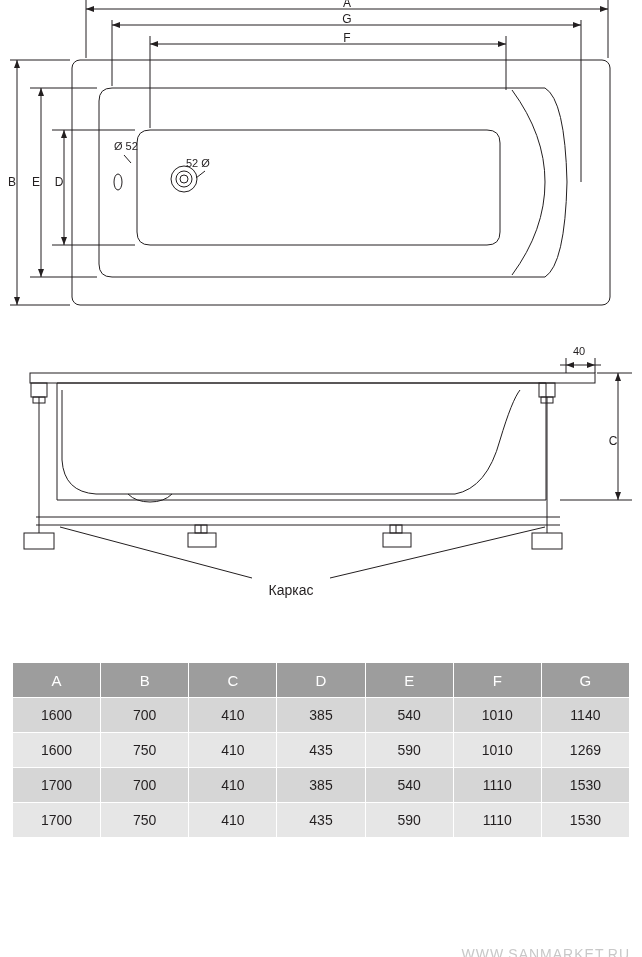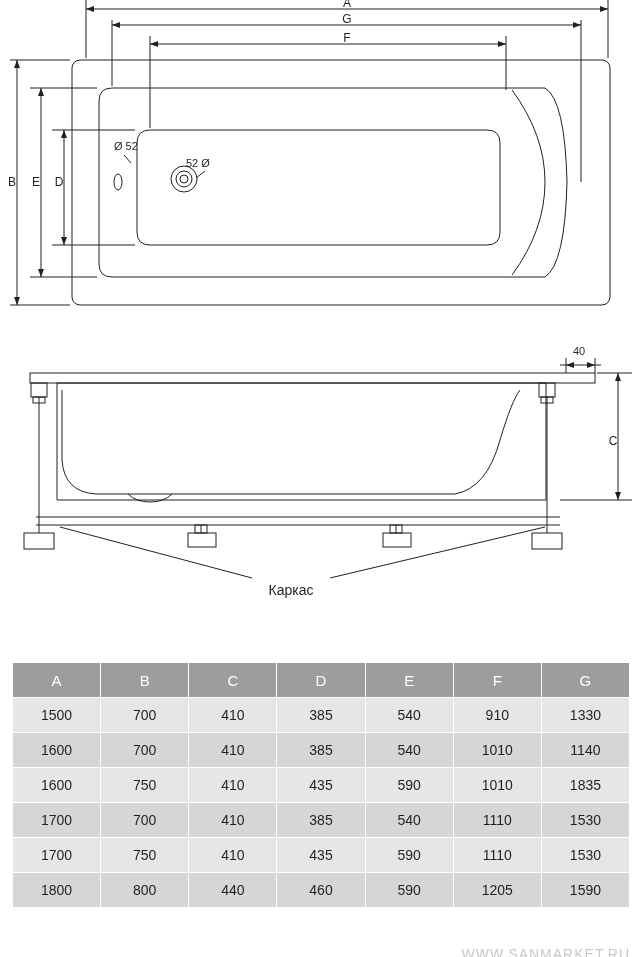--- a/index.html
+++ b/index.html
@@ -200,71 +200,53 @@
         <th>A</th>
         <th>B</th>
         <th>C</th>
         <th>D</th>
         <th>E</th>
         <th>F</th>
         <th>G</th>
       </tr>
     </thead>
     <tbody>
-      <tr>
-        <td>1500</td>
-        <td>700</td>
-        <td>410</td>
-        <td>385</td>
-        <td>540</td>
-        <td>910</td>
-        <td>1330</td>
-      </tr>
       <tr class="alt">
         <td>1600</td>
         <td>700</td>
         <td>410</td>
         <td>385</td>
         <td>540</td>
         <td>1010</td>
         <td>1140</td>
       </tr>
       <tr>
         <td>1600</td>
         <td>750</td>
         <td>410</td>
         <td>435</td>
         <td>590</td>
         <td>1010</td>
-        <td>1835</td>
+        <td>1269</td>
       </tr>
       <tr class="alt">
         <td>1700</td>
         <td>700</td>
         <td>410</td>
         <td>385</td>
         <td>540</td>
         <td>1110</td>
         <td>1530</td>
       </tr>
       <tr>
         <td>1700</td>
         <td>750</td>
         <td>410</td>
         <td>435</td>
         <td>590</td>
         <td>1110</td>
         <td>1530</td>
       </tr>
-      <tr class="alt">
-        <td>1800</td>
-        <td>800</td>
-        <td>440</td>
-        <td>460</td>
-        <td>590</td>
-        <td>1205</td>
-        <td>1590</td>
-      </tr>
     </tbody>
   </table>
 </div>
 
 <div class="watermark">WWW.SANMARKET.RU</div>
 
 </body></html>

